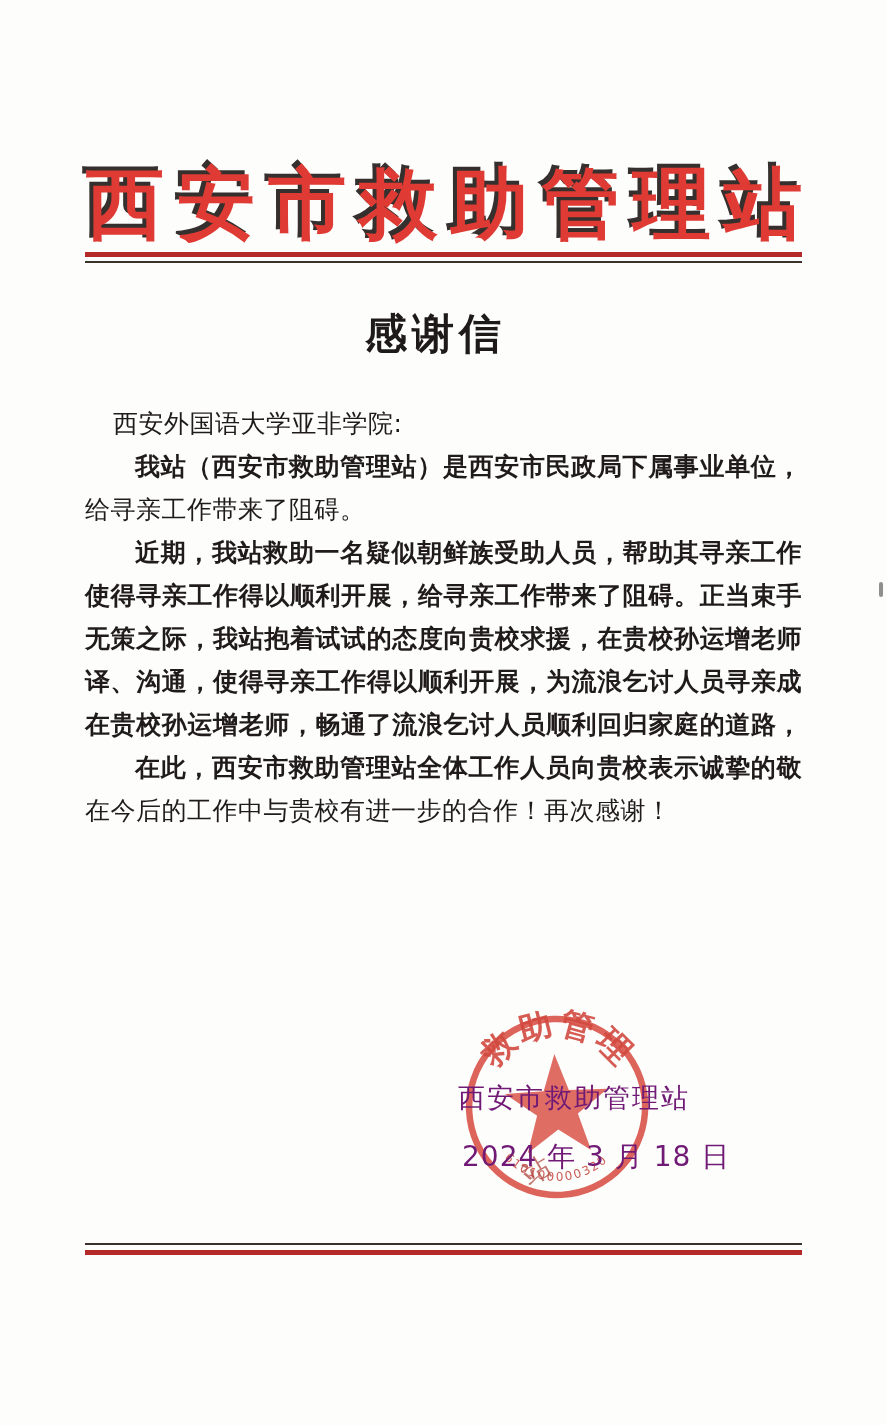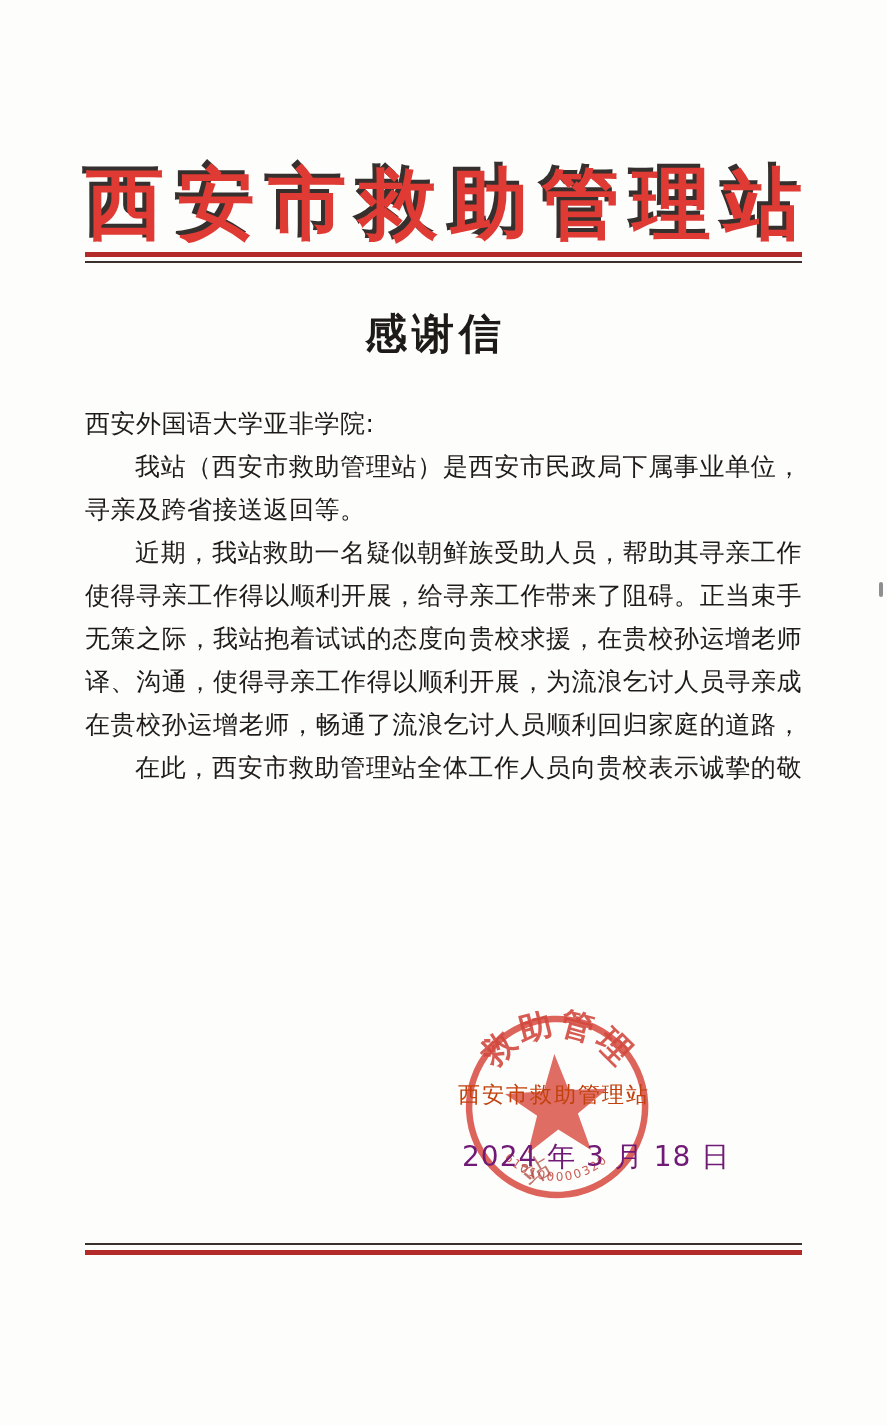--- a/index.html
+++ b/index.html
@@ -53,33 +53,33 @@
   .letter-body {
     position: absolute;
     left: 85px;
     top: 402px;
     width: 717px;
     font-size: 25px;
     line-height: 43px;
     letter-spacing: 0.5px;
     color: #1f1b19;
   }
-  .salutation { height: 43px; }
+  .salutation { height: 43px; margin-left: 28px; }
   .body-line  { height: 43px; text-align: justify; }
-  .body-line.fill   { text-align-last: justify; }
+  .body-line.fill   { text-align-last: justify; font-weight: bold; }
   .body-line.indent { text-indent: 2em; }
 
   
   .sig-org {
     position: absolute;
     left: 458px;
     top: 1080px;
-    font-size: 22px;
+    font-size: 27px;
     letter-spacing: 2px;
-    color: #c2410c;
+    color: #701a75;
     z-index: 3;
     white-space: nowrap;
   }
   .sig-date {
     position: absolute;
     left: 462px;
     top: 1138px;
     font-size: 28px;
     letter-spacing: 1px;
     color: #701a75;
@@ -127,27 +127,28 @@
     </div>
   <div class="rule rule-red-header"></div>
   <div class="rule rule-dark-header"></div>
 
   <div class="letter-title">感谢信</div>
 
   <div class="letter-body">
     <div class="salutation">西安外国语大学亚非学院:</div>
     <div>
         <div class="body-line indent fill">我站（西安市救助管理站）是西安市民政局下属事业单位，</div>
-        <div class="body-line">寻亲及跨省接送返回等。</div>
+        <div class="body-line">给寻亲工作带来了阻碍。</div>
         <div class="body-line indent fill">近期，我站救助一名疑似朝鲜族受助人员，帮助其寻亲工作</div>
         <div class="body-line fill">使得寻亲工作得以顺利开展，给寻亲工作带来了阻碍。正当束手</div>
         <div class="body-line fill">无策之际，我站抱着试试的态度向贵校求援，在贵校孙运增老师</div>
         <div class="body-line fill">译、沟通，使得寻亲工作得以顺利开展，为流浪乞讨人员寻亲成</div>
         <div class="body-line fill">在贵校孙运增老师，畅通了流浪乞讨人员顺利回归家庭的道路，</div>
         <div class="body-line indent fill">在此，西安市救助管理站全体工作人员向贵校表示诚挚的敬</div>
+        <div class="body-line">在今后的工作中与贵校有进一步的合作！再次感谢！</div>
       </div>
   </div>
 
   <svg class="seal" viewBox="0 0 190 190">
     <circle cx="95" cy="97" r="88" fill="none" stroke="#d6453a" stroke-width="6.5" opacity="0.9"></circle>
     <polygon points="95,44 107.6,80.6 146.4,81.3 115.4,104.6 126.7,141.7 95,119.5 63.3,141.7 74.6,104.6 43.6,81.3 82.4,80.6" fill="#d6453a" opacity="0.85"></polygon>
     <defs>
       <path id="arcTop" d="M 32.6,61 A 72,72 0 0 1 157.4,61" fill="none"></path>
       <path id="arcBottom" d="M 34.4,139.4 A 74,74 0 0 0 155.6,139.4" fill="none"></path>
     </defs>

